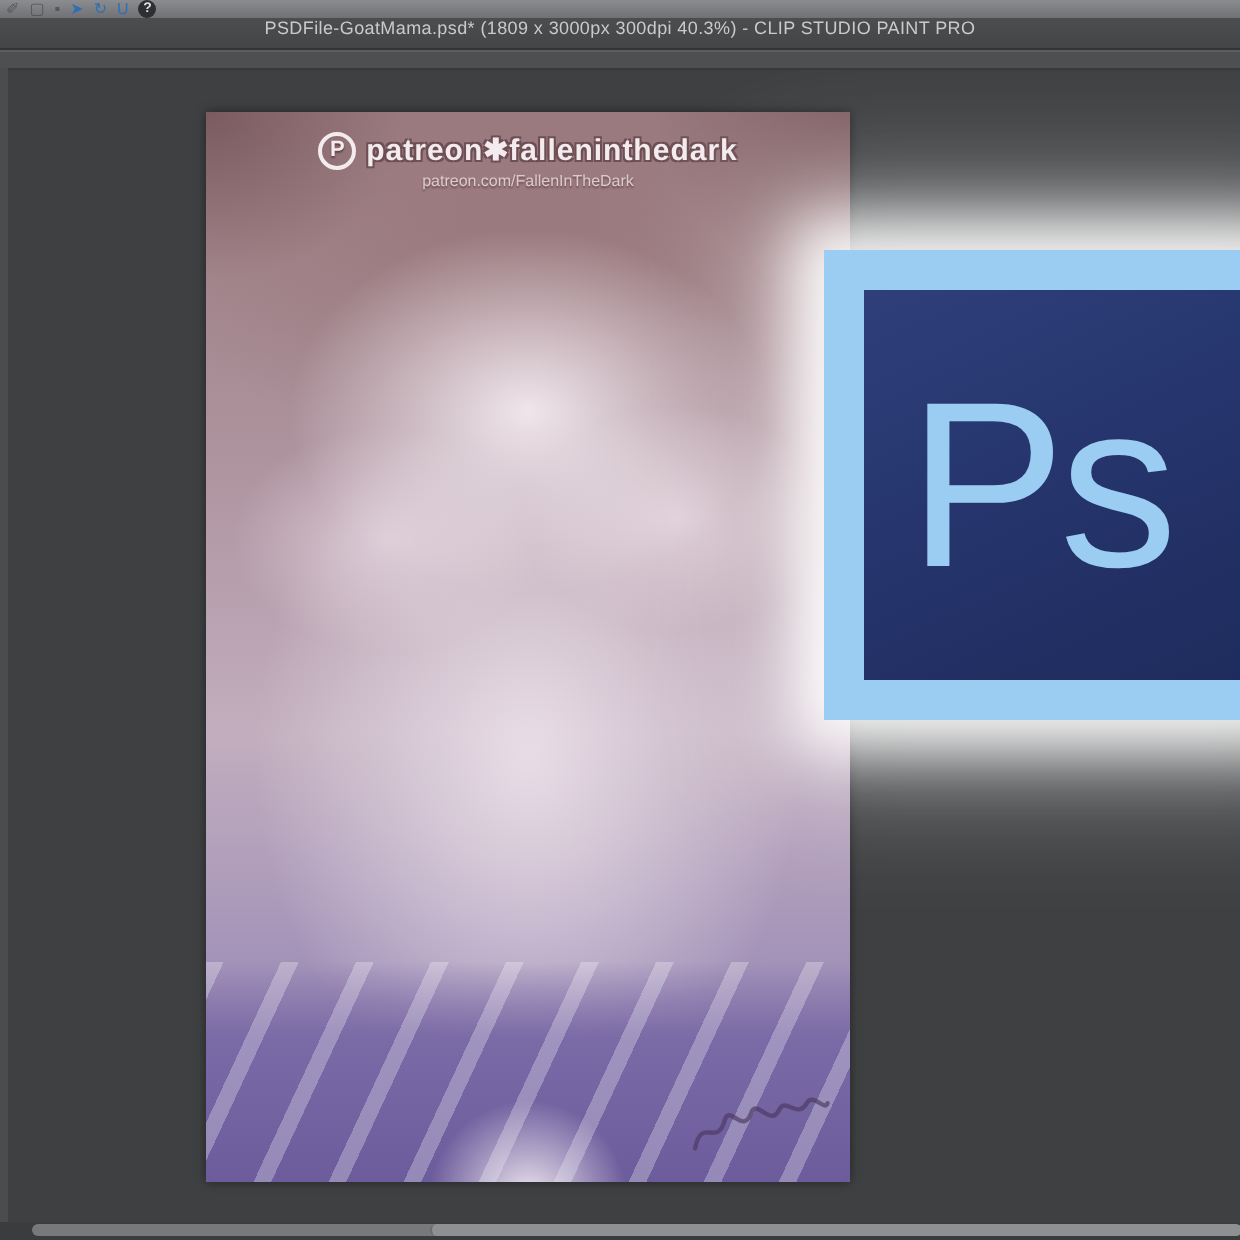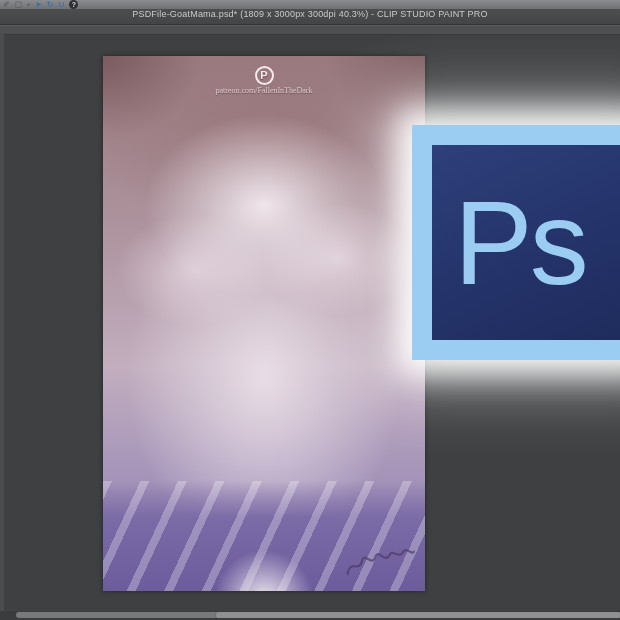--- a/index.html
+++ b/index.html
@@ -76,21 +76,20 @@
     color:#f3ebee;font-size:11px;font-weight:bold;text-align:center;line-height:15px;
     text-shadow:0 1px 1px rgba(90,56,62,.9);
   }
   .brand-text{
     color:#f3ebee;font-weight:bold;font-size:15px;letter-spacing:.5px;
     text-shadow:-1px -1px 0 #6e4f55, 1px -1px 0 #6e4f55, -1px 1px 0 #6e4f55, 1px 1px 0 #6e4f55;
   }
   .brand-url{
     color:#e6d9dd;font-size:8px;opacity:.85;
     text-shadow:0 1px 1px rgba(90,56,62,.9);
-    font-family:Liberation Serif, serif;
   }
   .signature{
     position:absolute;right:8px;bottom:16px;opacity:.65;transform:rotate(-9deg);z-index:2;
   }
   
   .ps-logo{
     position:absolute;left:412px;top:125px;width:236px;height:235px;
     background:#9bcdf2;z-index:3;
     box-shadow:0 0 28px 14px rgba(255,255,255,.92), 0 0 60px 28px rgba(255,255,255,.45);
   }
@@ -139,20 +138,21 @@
   <div class="leftedge"></div>
 
   <div class="canvas">
     <div class="art-body"></div>
     <div class="art-shade"></div>
     <div class="bedding"></div>
 
     <div class="patreon-header">
       <div class="brand-row">
         <span class="patreon-logo">P</span>
+        <span class="brand-text">patreon✱falleninthedark</span>
       </div>
       <span class="brand-url">patreon.com/FallenInTheDark</span>
     </div>
 
     <svg class="signature" width="74" height="26" viewBox="0 0 74 26">
       <path d="M3 20 C9 4 14 22 20 8 C24 1 28 18 34 6 C38 1 42 16 48 7 C52 2 56 14 62 6 C66 2 70 12 72 8" fill="none" stroke="#4a3860" stroke-width="2.2" stroke-linecap="round"></path>
     </svg>
   </div>
 
   <div class="ps-logo">

